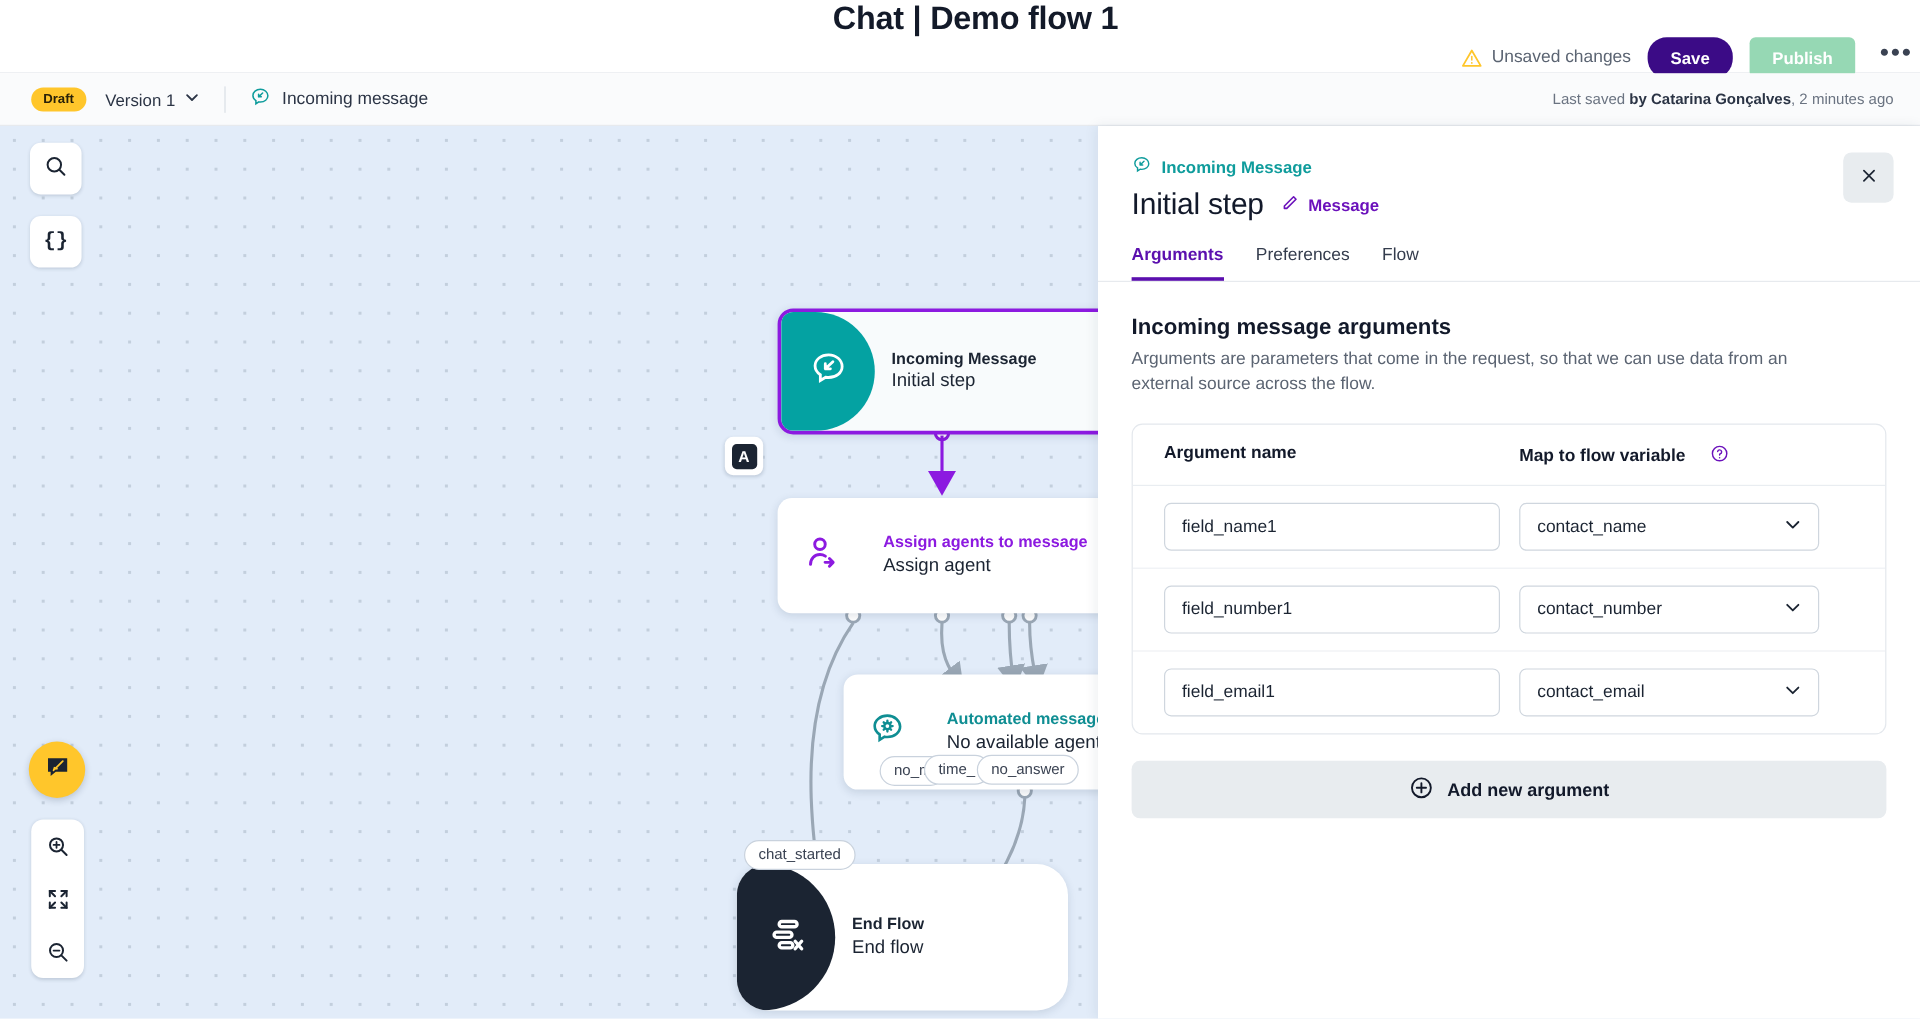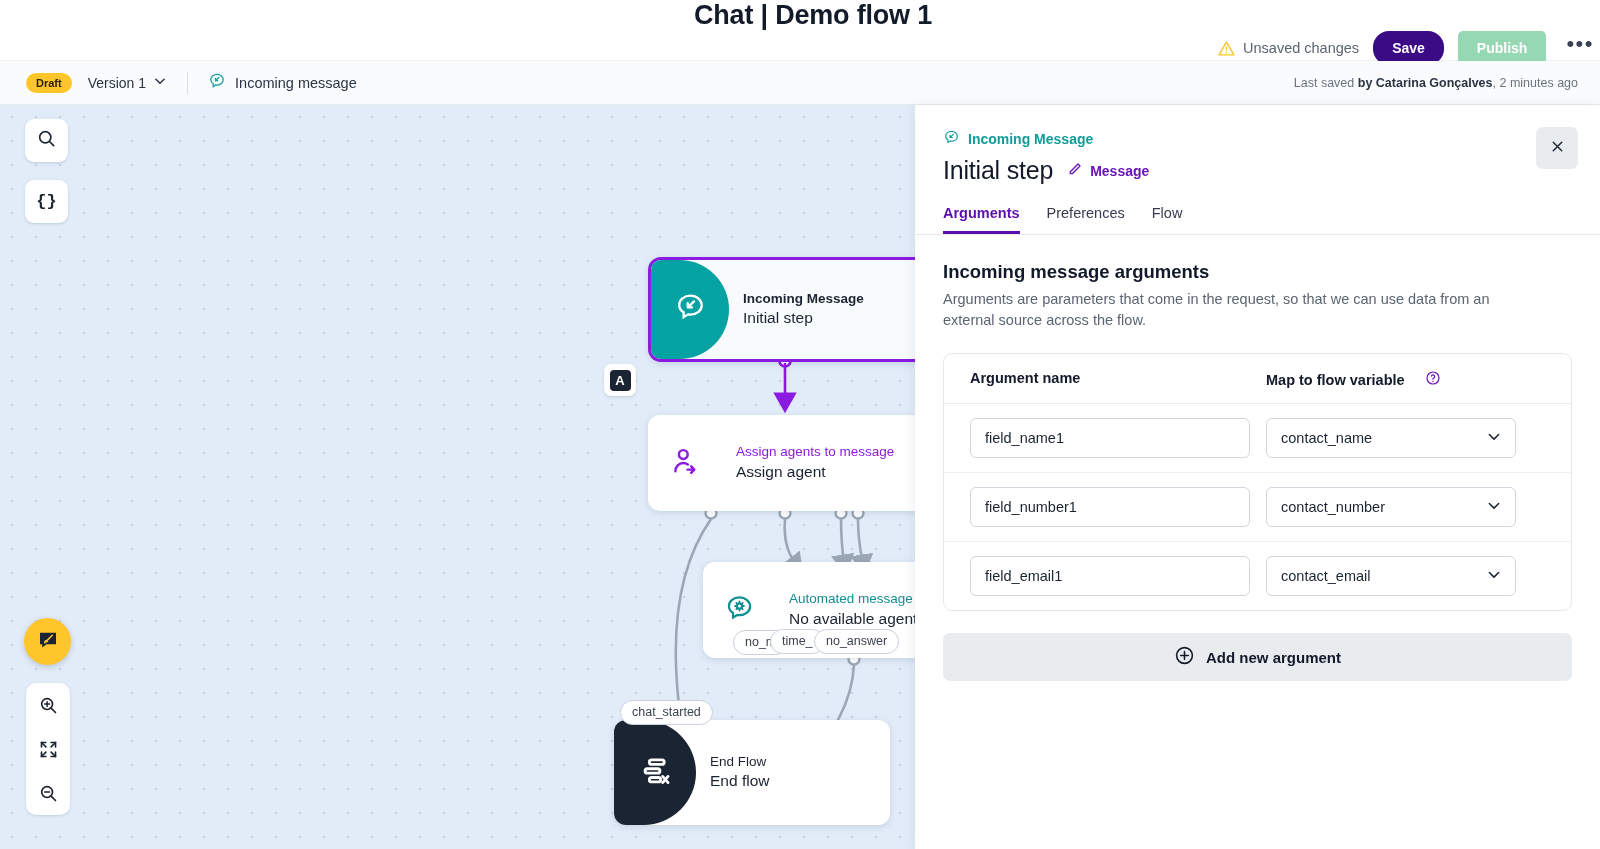--- a/index.html
+++ b/index.html
@@ -96,39 +96,39 @@
   
   .node {
     position: absolute; background: #fff; border-radius: 12px;
     box-shadow: 0 2px 7px rgba(25,45,75,.13);
     display: flex; align-items: stretch; overflow: hidden;
   }
   .node .nbadge {
     width: 80px; flex: 0 0 80px; display:flex; align-items:center; justify-content:center;
   }
   .node .ntext { display:flex; flex-direction:column; justify-content:center; padding-left: 14px; }
-  .ntype { font-size: 13.5px; font-weight: 400; line-height: 1.35; }
+  .ntype { font-size: 13.5px; font-weight: 700; line-height: 1.35; }
   .nname { font-size: 15.5px; color: #1b2432; line-height: 1.35; }
 
   #node-incoming {
     left: 648px; top: 152px; width: 330px; height: 105px;
     border: 3px solid #8c1ae0; border-radius: 13px; background: #f8fbfc;
   }
   #node-incoming .nbadge { background: #04a2a2; border-radius: 0 70px 70px 0; width: 78px; flex-basis: 78px; }
   #node-incoming .ntype { color: #1b2432; font-weight: 700; }
 
   #node-assign { left: 648px; top: 310px; width: 330px; height: 96px; }
   #node-assign .nbadge { width: 74px; flex-basis: 74px; }
   #node-assign .ntype { color: #8c1ae0; }
 
   #node-auto { left: 703px; top: 457px; width: 300px; height: 96px; }
   #node-auto .nbadge { width: 72px; flex-basis: 72px; }
   #node-auto .ntype { color: #0f8e93; }
 
-  #node-end { left: 614px; top: 615px; width: 276px; height: 105px; }
+  #node-end { left: 614px; top: 615px; width: 276px; height: 122px; border-radius: 26px; }
   #node-end .nbadge { background: #1b2432; border-radius: 0 70px 70px 0; width: 82px; flex-basis: 82px; }
   #node-end .ntype { color: #1b2432; }
 
   .abadge {
     position: absolute; left: 604px; top: 259px; width: 32px; height: 32px;
     background: #fff; border-radius: 7px; display:flex; align-items:center; justify-content:center;
     box-shadow: 0 1px 3px rgba(20,35,60,.16);
   }
   .abadge-inner {
     width: 21px; height: 21px; background: #1b2432; border-radius: 4px; color: #fff;

